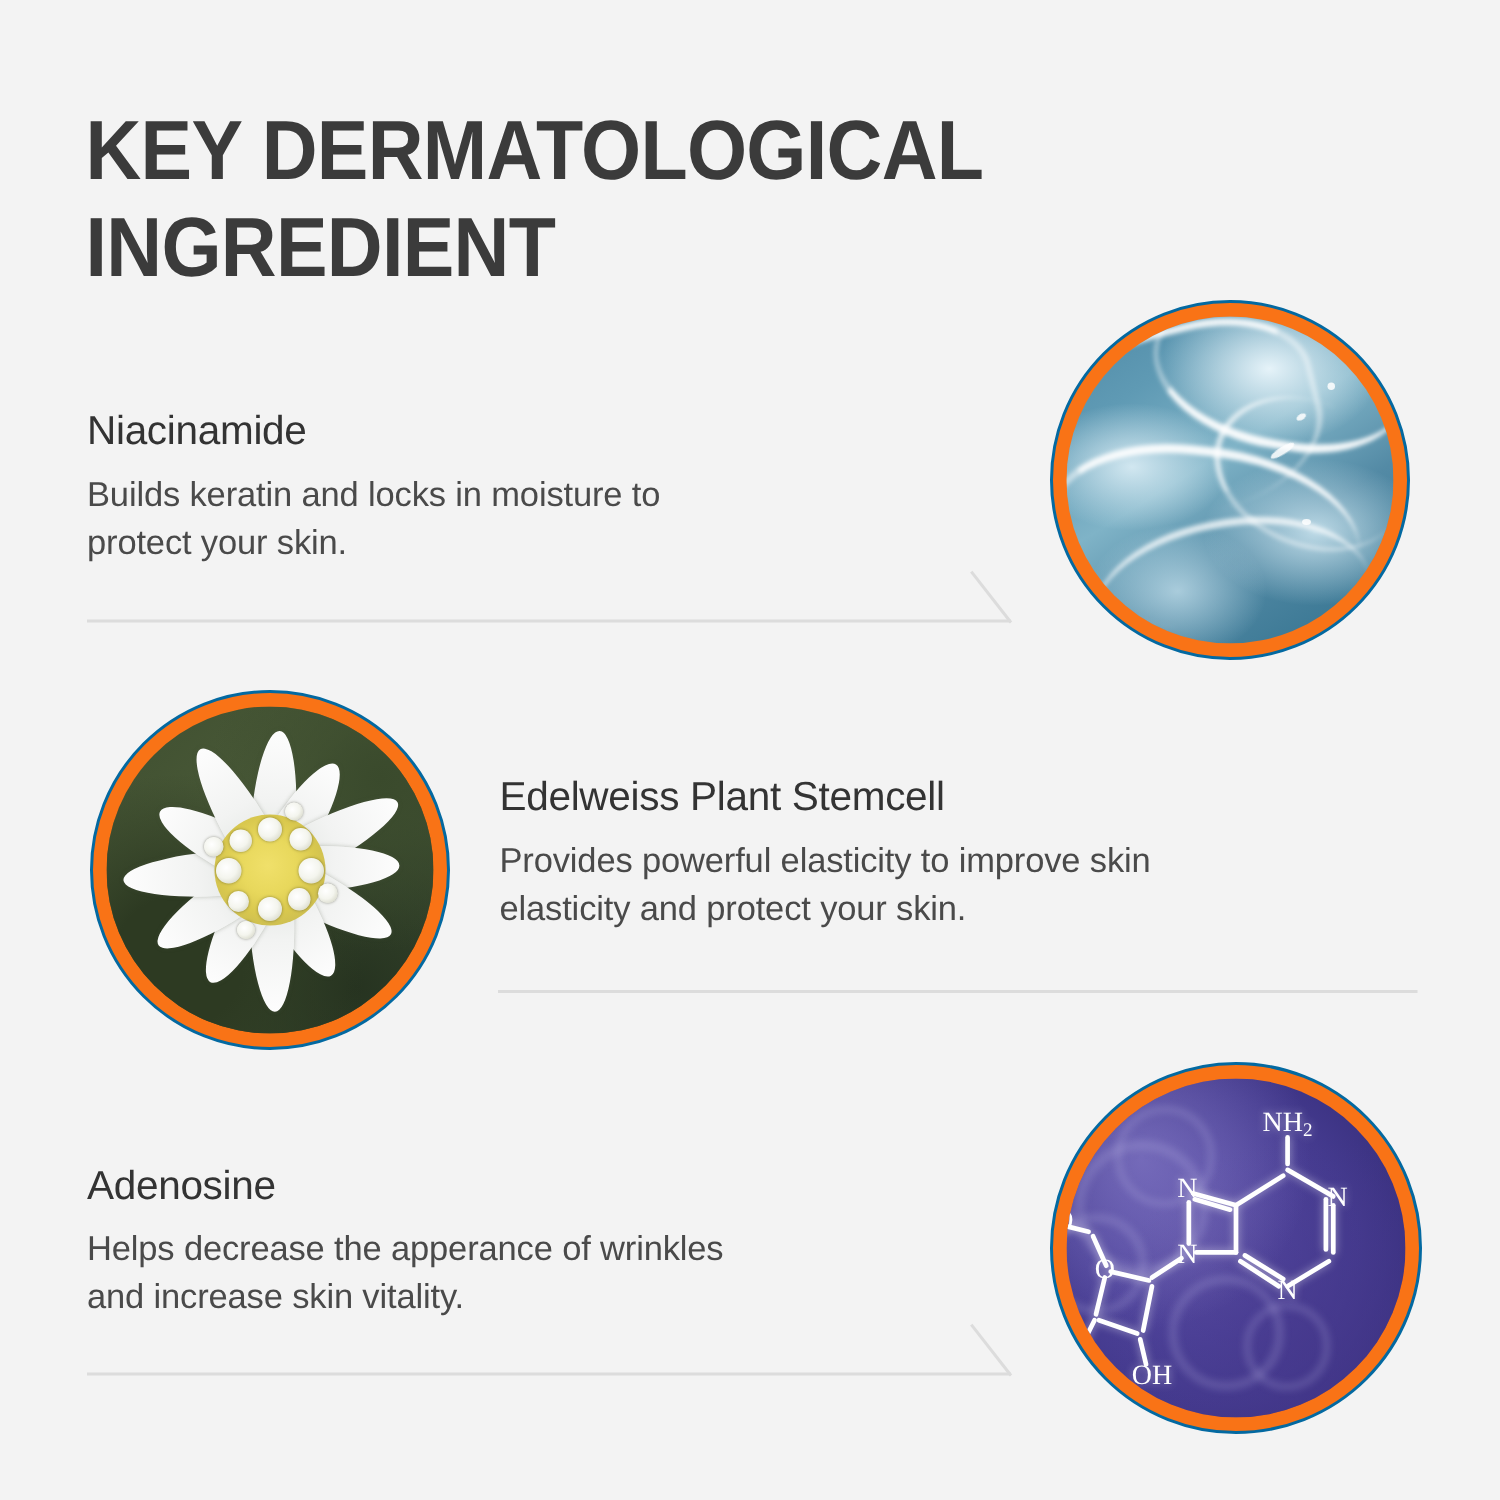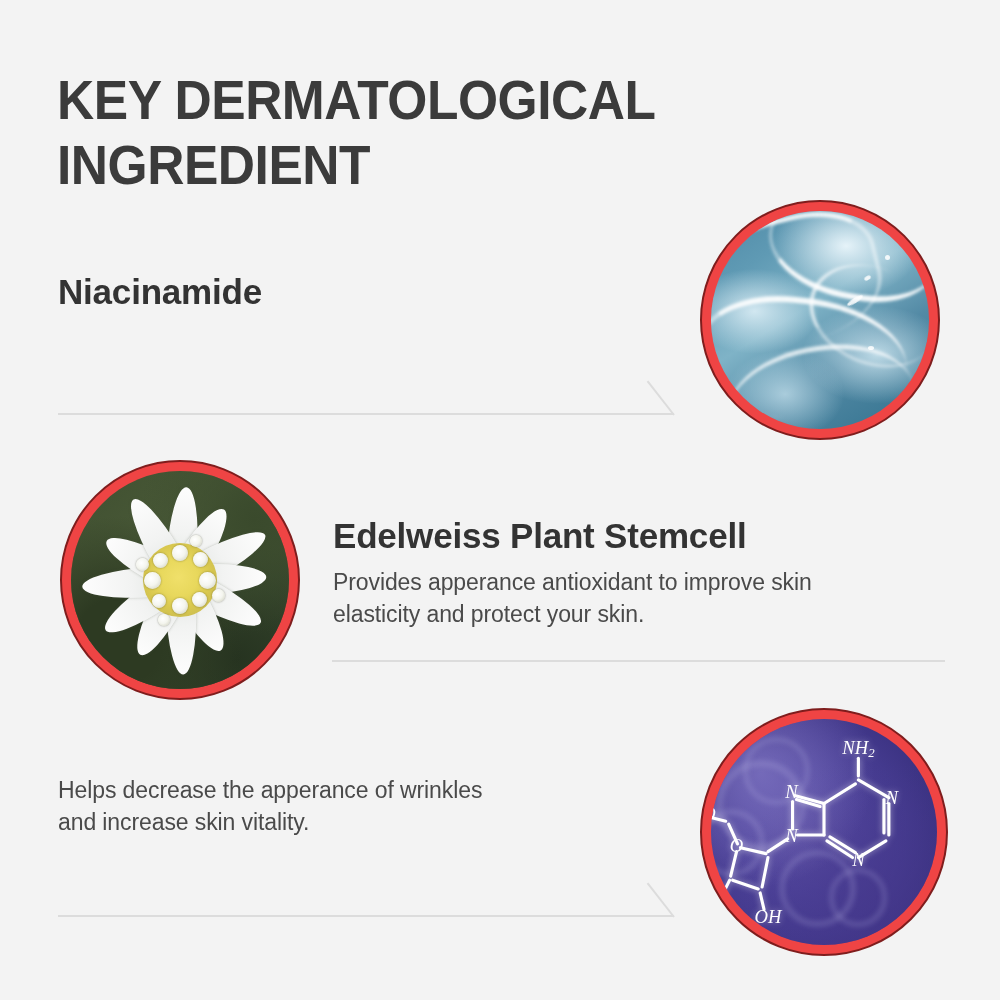--- a/index.html
+++ b/index.html
@@ -30,22 +30,22 @@
     color:#3b3b3b;
     transform:scaleX(0.92);
     transform-origin:left top;
     white-space:pre-line;
   }
 
   
   .block { position:absolute; }
 
   .block .heading {
-    font-size:35px;
-    font-weight:700;
+    font-size:27px;
+    font-weight:400;
     color:#333333;
     letter-spacing:-0.2px;
     margin-bottom:11px;
   }
 
   .block .body {
     font-size:23px;
     line-height:1.38;
     color:#4a4a4a;
     letter-spacing:-0.1px;
@@ -73,24 +73,23 @@
     transform-origin:bottom center;
   }
   
   .elbow-1 { left:673px; top:372px; height:43px; transform:rotate(-38deg); }
   .elbow-3 { left:673px; top:874px; height:43px; transform:rotate(-38deg); }
 
   
   .circle {
     position:absolute;
     border-radius:50%;
-    border:2px solid #7f1d1d;
-    background:#ef4444;
+    border:2px solid #0369a1;
+    background:#f97316;
     padding:9px;
-    font-style:italic;
   }
   .circle .inner {
     width:100%; height:100%;
     border-radius:50%;
     overflow:hidden;
     position:relative;
   }
 
   .circle-water  { left:700px; top:200px; width:240px; height:240px; }
   .circle-flower { left:60px;  top:460px; width:240px; height:240px; }
@@ -215,20 +214,22 @@
 </head>
 <body>
 
 <div id="page">
 
   <h1 class="title">KEY DERMATOLOGICAL
 INGREDIENT</h1>
 
   <div class="block block-1">
     <div class="heading">Niacinamide</div>
+    <div class="body">Builds keratin and locks in moisture to
+protect your skin.</div>
   </div>
 
   <div class="divider div-1"></div>
   <div class="elbow elbow-1"></div>
 
   <div class="circle circle-water">
     <div class="inner">
       <div class="water-bg"></div>
       <div class="wave wave-a"></div>
       <div class="wave wave-b"></div>
@@ -272,27 +273,28 @@
           <div class="floret" style="width: 13px; height: 13px; left: 67.771%; top: 57.18%; margin-left: -6.5px; margin-top: -6.5px;"></div>
           <div class="floret" style="width: 12px; height: 12px; left: 42.664%; top: 68.1574%; margin-left: -6px; margin-top: -6px;"></div>
           <div class="floret" style="width: 13px; height: 13px; left: 32.6153%; top: 42.9761%; margin-left: -6.5px; margin-top: -6.5px;"></div>
           <div class="floret" style="width: 12px; height: 12px; left: 57.18%; top: 32.229%; margin-left: -6px; margin-top: -6px;"></div>
         </div>
     </div>
   </div>
 
   <div class="block block-2">
     <div class="heading">Edelweiss Plant Stemcell</div>
-    <div class="body">Provides apperance antioxidant to improve skin
+    <div class="body">Provides powerful elasticity to improve skin
 elasticity and protect your skin.</div>
   </div>
 
   <div class="divider div-2"></div>
 
   <div class="block block-3">
+    <div class="heading">Adenosine</div>
     <div class="body">Helps decrease the apperance of wrinkles
 and increase skin vitality.</div>
   </div>
 
   <div class="divider div-3"></div>
   <div class="elbow elbow-3"></div>
 
   <div class="circle circle-mol">
     <div class="inner">
       <div class="mol-bg"></div>

